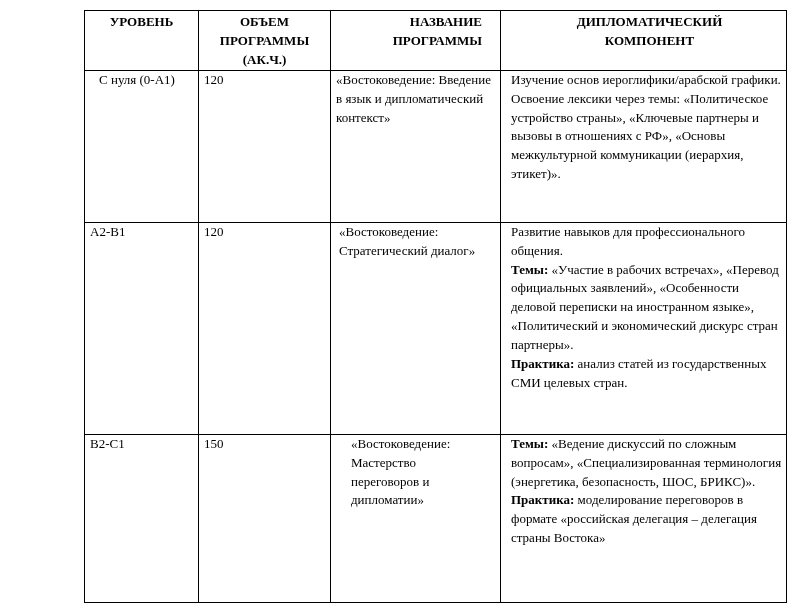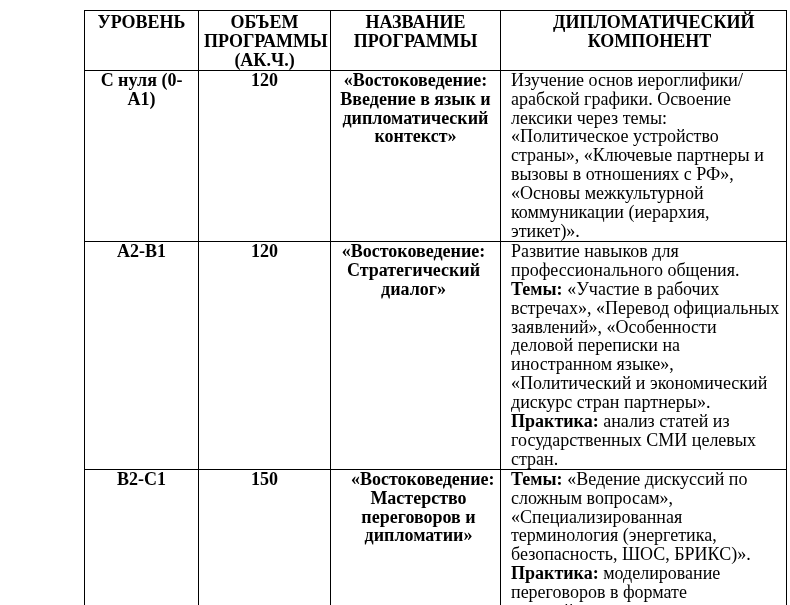--- a/index.html
+++ b/index.html
@@ -1,23 +1,23 @@
 <!DOCTYPE html>
 <html><head>
 <meta charset="utf-8">
 <style>
   html, body { margin:0; padding:0; background:#ffffff; }
   body { width:790px; height:605px; position:relative; overflow:hidden;
          font-family:"Liberation Serif", "DejaVu Serif", serif; color:#000; }
   table { position:absolute; left:84px; top:10px; border-collapse:collapse;
           table-layout:fixed; width:702px; }
   td, th { border:1.3px solid #000; vertical-align:top; padding:0 5px;
-           font-size:18px; line-height:18.9px; }
+           font-size:13px; line-height:18.9px; }
   th { font-weight:bold; text-align:center; padding-top:2px; }
-  .c-level, .c-hours, .c-name { font-weight:bold; text-align:center; }
+  .c-level, .c-hours, .c-name { font-weight:normal; text-align:left; }
   .c-desc { text-align:left; padding-left:10px; padding-right:4px; }
   .c-desc b { font-weight:bold;text-align:right; }
   tr.h { height:58px; }
   tr.r1 { height:152px; }
   tr.r2 { height:212px; }
   tr.r3 { height:168px; }
   .line { display:block; }
 </style>
 </head>
 <body>
@@ -26,21 +26,21 @@
   <colgroup>
     <col style="width:114px">
       <col style="width:132px">
       <col style="width:170px">
       <col style="width:286px">
   </colgroup>
   <tbody>
       <tr class="h">
     <th>УРОВЕНЬ</th>
     <th>ОБЪЕМ ПРОГРАММЫ (АК.Ч.)</th>
-    <th style="padding-left:18px;padding-right:18px;">НАЗВАНИЕ ПРОГРАММЫ</th>
+    <th style="padding-left:18px;padding-right:18px;text-align:right;">НАЗВАНИЕ ПРОГРАММЫ</th>
     <th style="padding-left:52px;padding-right:40px;">ДИПЛОМАТИЧЕСКИЙ КОМПОНЕНТ</th>
   </tr>
 
   <tr class="r1">
     <td class="c-level" style="padding-left:14px;padding-right:14px;">С нуля (0-А1)</td>
     <td class="c-hours">120</td>
     <td class="c-name">«Востоковедение: Введение в язык и дипломатический контекст»</td>
     <td class="c-desc">
       <span>Изучение основ иероглифики/арабской графики. Освоение лексики через темы: «Политическое устройство страны», «Ключевые партнеры и вызовы в отношениях с РФ», «Основы межкультурной коммуникации (иерархия, этикет)».</span>
     </td>

